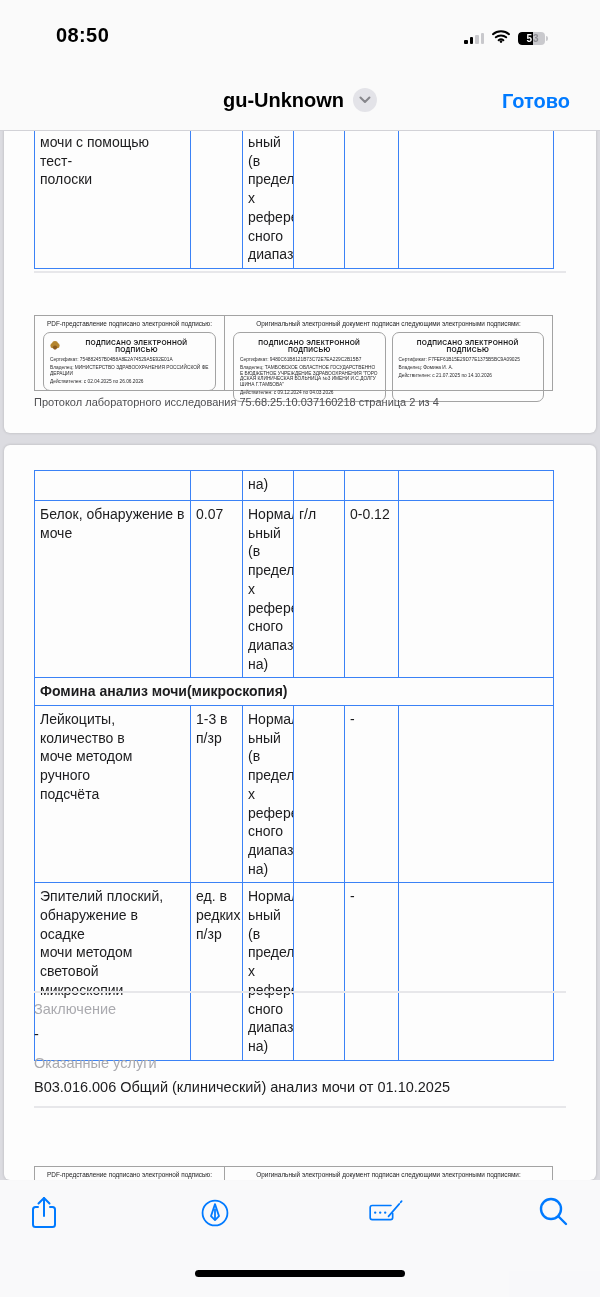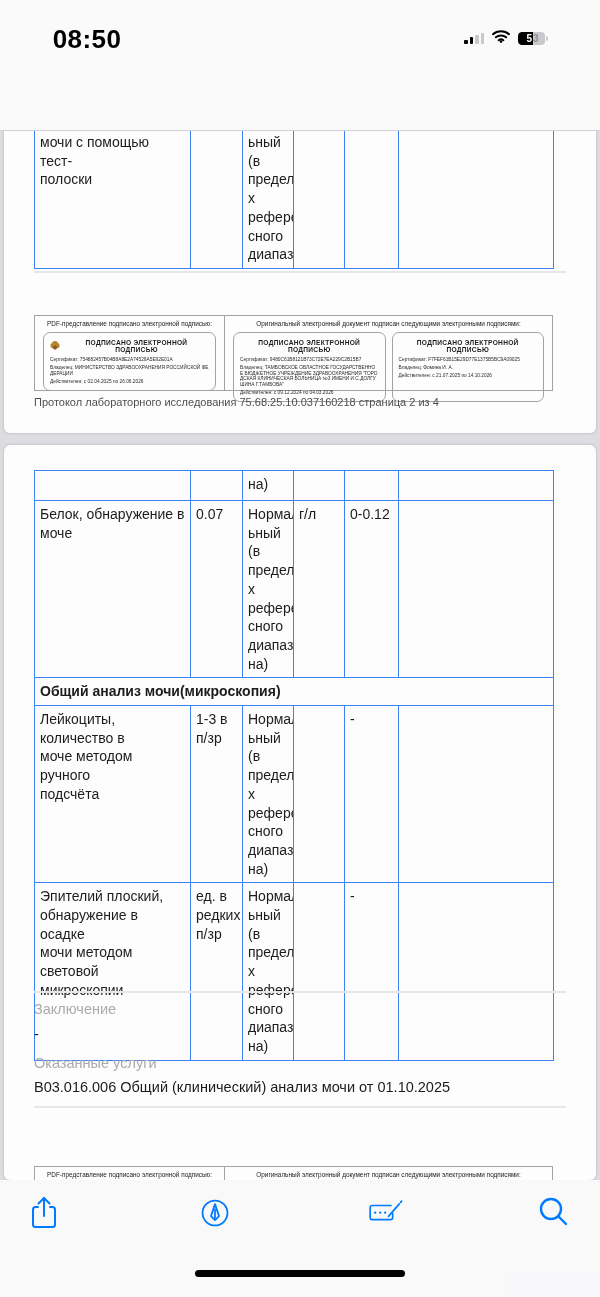--- a/index.html
+++ b/index.html
@@ -1,20 +1,20 @@
 <!DOCTYPE html>
 <html><head>
 <meta charset="utf-8">
 <style>
   html,body{margin:0;padding:0;background:#dcdce1;font-family:"Liberation Sans","DejaVu Sans",sans-serif;-webkit-font-smoothing:antialiased;}
   .screen{position:relative;width:600px;height:1297px;margin:0 auto;background:#dcdce1;overflow:hidden;}
 
   
   .topbar{position:absolute;left:0;top:0;width:600px;height:130px;background:#fafafa;border-bottom:1px solid #d2d2d7;z-index:30;}
-  .time{position:absolute;left:32px;top:24px;width:110px;text-align:center;font-size:26px;font-weight:700;color:#000;letter-spacing:.4px;}
+  .time{position:absolute;left:56px;top:24px;width:110px;text-align:left;font-size:20px;font-weight:700;color:#000;letter-spacing:.4px;}
   .statusicons{position:absolute;right:52px;top:30px;display:flex;align-items:center;gap:8px;height:16px;}
   .sig{display:flex;align-items:flex-end;gap:2px;height:11px;}
   .sig i{display:block;width:3.5px;border-radius:1px;background:#000;}
   .sig i.dim{background:#c8c8cc;}
   .batt{position:relative;width:27px;height:13px;border-radius:4px;background:#c9c9cd;overflow:hidden;display:flex;}
   .batt .fill{width:15px;height:13px;background:#000;border-radius:4px 0 0 4px;color:#fff;font-size:10px;font-weight:700;text-align:right;line-height:13px;padding-right:1px;box-sizing:border-box;}
   .batt .rest{flex:1;color:#8e8e93;font-size:10px;font-weight:700;line-height:13px;}
   .battnub{width:2px;height:5px;background:#c9c9cd;border-radius:0 2px 2px 0;margin-left:1px;align-self:center;}
   .navrow{position:absolute;left:0;top:85px;width:600px;height:45px;}
   .titlegrp{position:absolute;left:50%;top:3px;transform:translateX(-50%);display:flex;align-items:center;gap:9px;cursor:default;}
@@ -75,20 +75,31 @@
           <circle cx="9" cy="11.6" r="1.3" fill="#000"></circle>
         </svg>
       </span>
       <span style="display:flex;align-items:center;">
         <span class="batt">
           <span class="fill">5</span>
           <span class="rest">3</span>
         </span>
         <span class="battnub"></span>
       </span>
+    </div>
+    <div class="navrow">
+      <div class="titlegrp">
+        <span class="navtitle">gu-Unknown</span>
+        <span class="chevcirc">
+          <svg width="12" height="8" viewBox="0 0 12 8" fill="none">
+              <path d="M1.5 1.5L6 6L10.5 1.5" stroke="#86868b" stroke-width="2" stroke-linecap="round" stroke-linejoin="round"></path>
+            </svg>
+        </span>
+      </div>
+      <button class="donebtn">Готово</button>
     </div>
   </div>
 
   <div class="page page1">
     <table class="doc" style="position:absolute;left:30px;top:-2px;">
       <colgroup>
           <col style="width:156px">
           <col style="width:52px">
           <col style="width:51px">
           <col style="width:51px">
@@ -191,21 +202,21 @@
 х
 референ
 сного
 диапазо
 на)</td>
         <td>г/л</td>
         <td>0-0.12</td>
         <td></td>
       </tr>
       <tr style="height:26px">
-        <td class="sechead" colspan="6">Общий анализ мочи(микроскопия)</td>
+        <td class="sechead" colspan="6">Фомина анализ мочи(микроскопия)</td>
       </tr>
       <tr style="height:150px">
         <td>Лейкоциты, количество в
 моче методом ручного
 подсчёта</td>
         <td>1-3 в
 п/зр</td>
         <td>Нормал
 ьный (в
 предела

